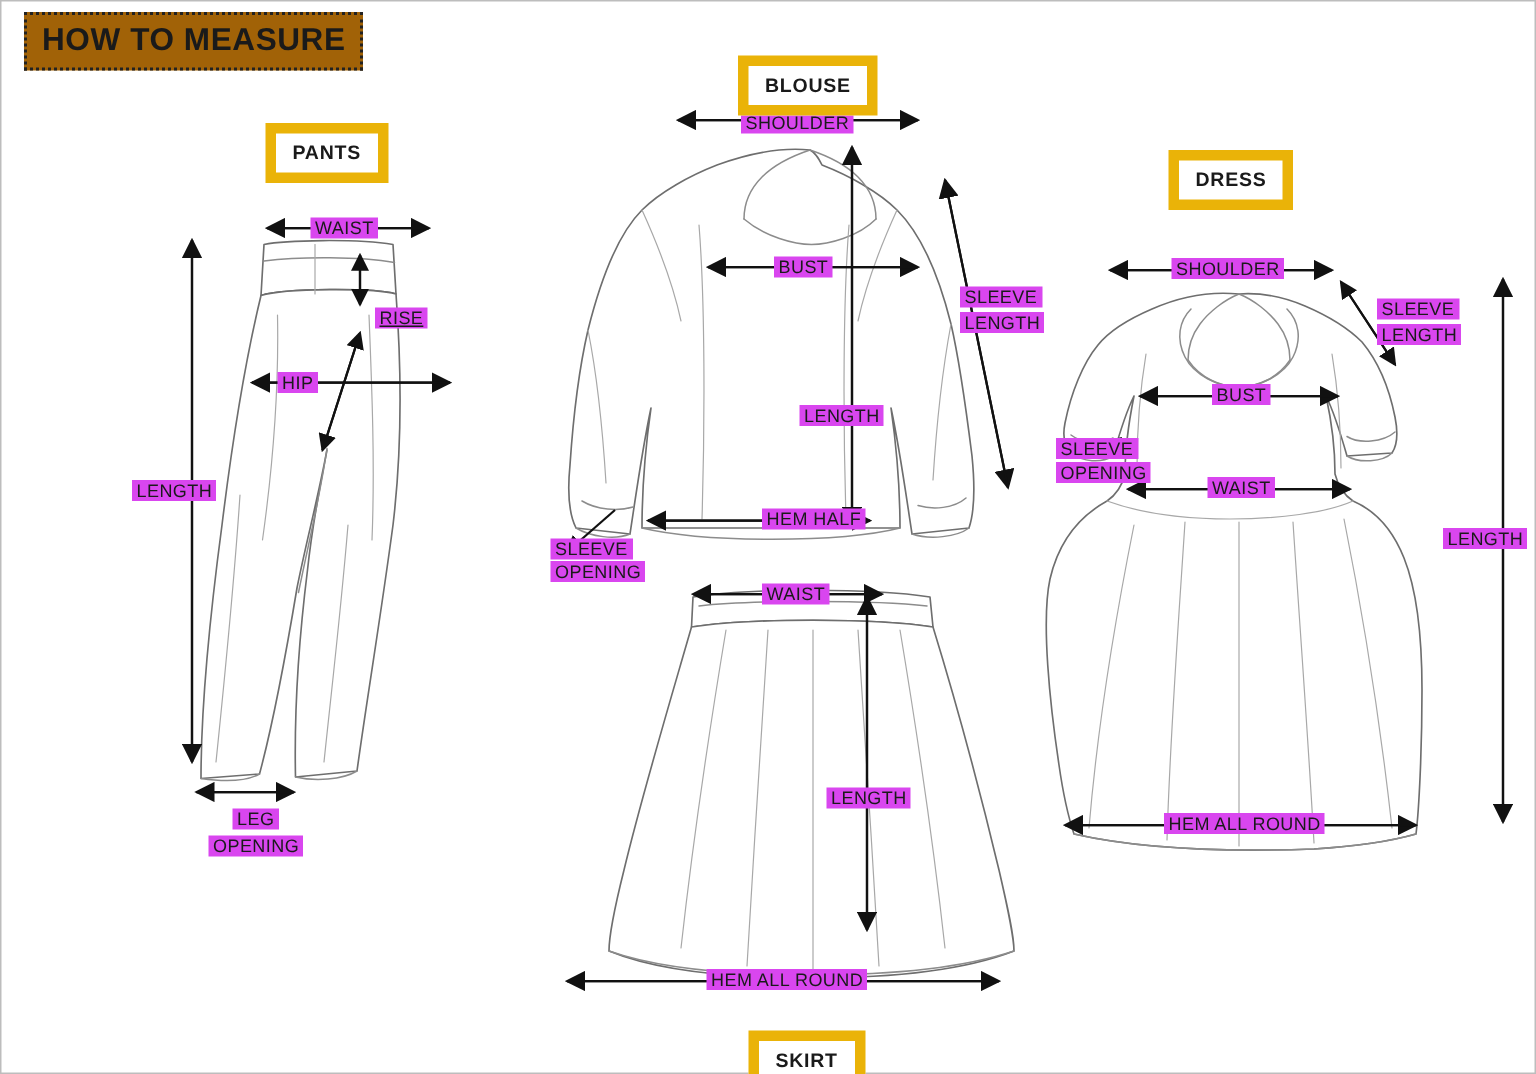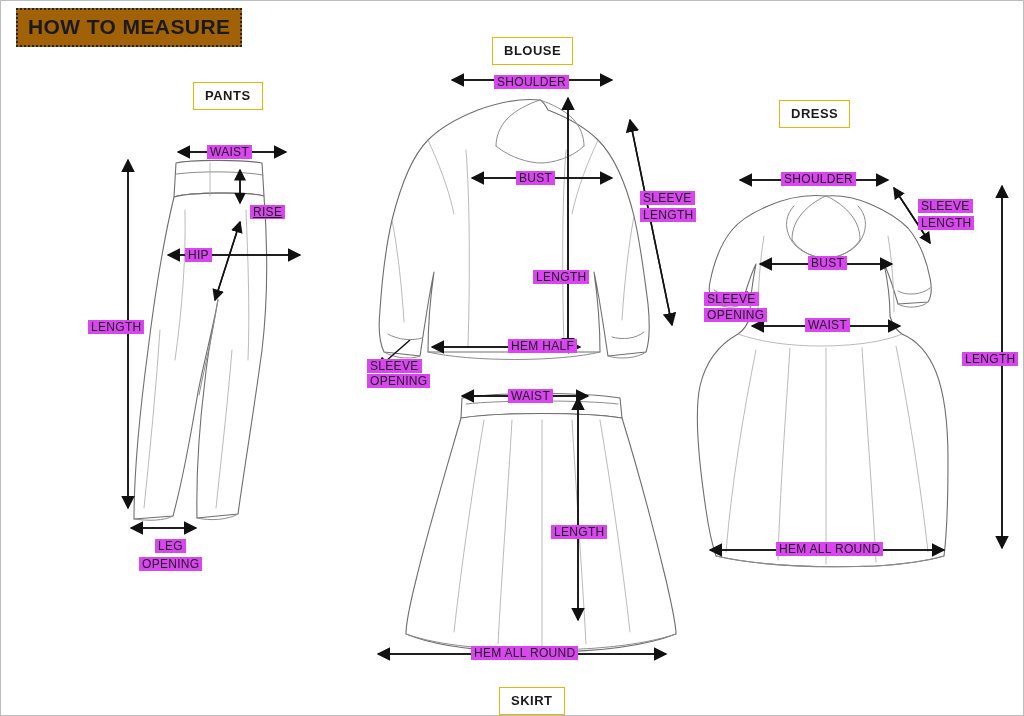--- a/index.html
+++ b/index.html
@@ -27,21 +27,21 @@
     left:16px;top:8px;
     font-size:21px;
     padding:5px 10px 6px 10px;
     border:2px dotted #222;
     background:#a16207;
     z-index:6;
   }
   
   .catbox{
     position:absolute;
-    border:1px solid #eab308;
+    border:7px solid #eab308;
     background:#fff;
     font-weight:bold;
     font-size:13px;
     letter-spacing:.5px;
     padding:5px 11px 6px 11px;
     white-space:nowrap;
     z-index:6;
   }
   
   .lbl{
@@ -244,21 +244,21 @@
   <line class="ar" x1="752" y1="326" x2="900" y2="326" marker-end="url(#ah)"></line>
   <line class="ar" x1="900" y1="326" x2="752" y2="326" marker-end="url(#ah)"></line>
   <line class="ar" x1="1002" y1="186" x2="1002" y2="548" marker-end="url(#ah)"></line>
   <line class="ar" x1="1002" y1="548" x2="1002" y2="186" marker-end="url(#ah)"></line>
   <line class="ar" x1="710" y1="550" x2="944" y2="550" marker-end="url(#ah)"></line>
   <line class="ar" x1="944" y1="550" x2="710" y2="550" marker-end="url(#ah)"></line>
 </svg>
 
 <div class="ttl" id="page-title">HOW TO MEASURE</div>
 
-<div class="catbox" style="left:193px;top:82px;">PANTS</div>
+<div class="catbox" style="left:177px;top:82px;">PANTS</div>
 <div class="catbox" style="left:492px;top:37px;">BLOUSE</div>
 <div class="catbox" style="left:779px;top:100px;">DRESS</div>
 <div class="catbox" style="left:499px;top:687px;">SKIRT</div>
 
 <div class="lbl" style="left:207px;top:145px;">WAIST</div>
 <div class="lbl" style="left:250px;top:205px;text-decoration:underline;">RISE</div>
 <div class="lbl" style="left:185px;top:248px;">HIP</div>
 <div class="lbl" style="left:88px;top:320px;">LENGTH</div>
 <div class="lbl" style="left:139px;top:539px;margin-left:16px;">LEG</div>
 <div class="lbl" style="left:139px;top:557px;">OPENING</div>

